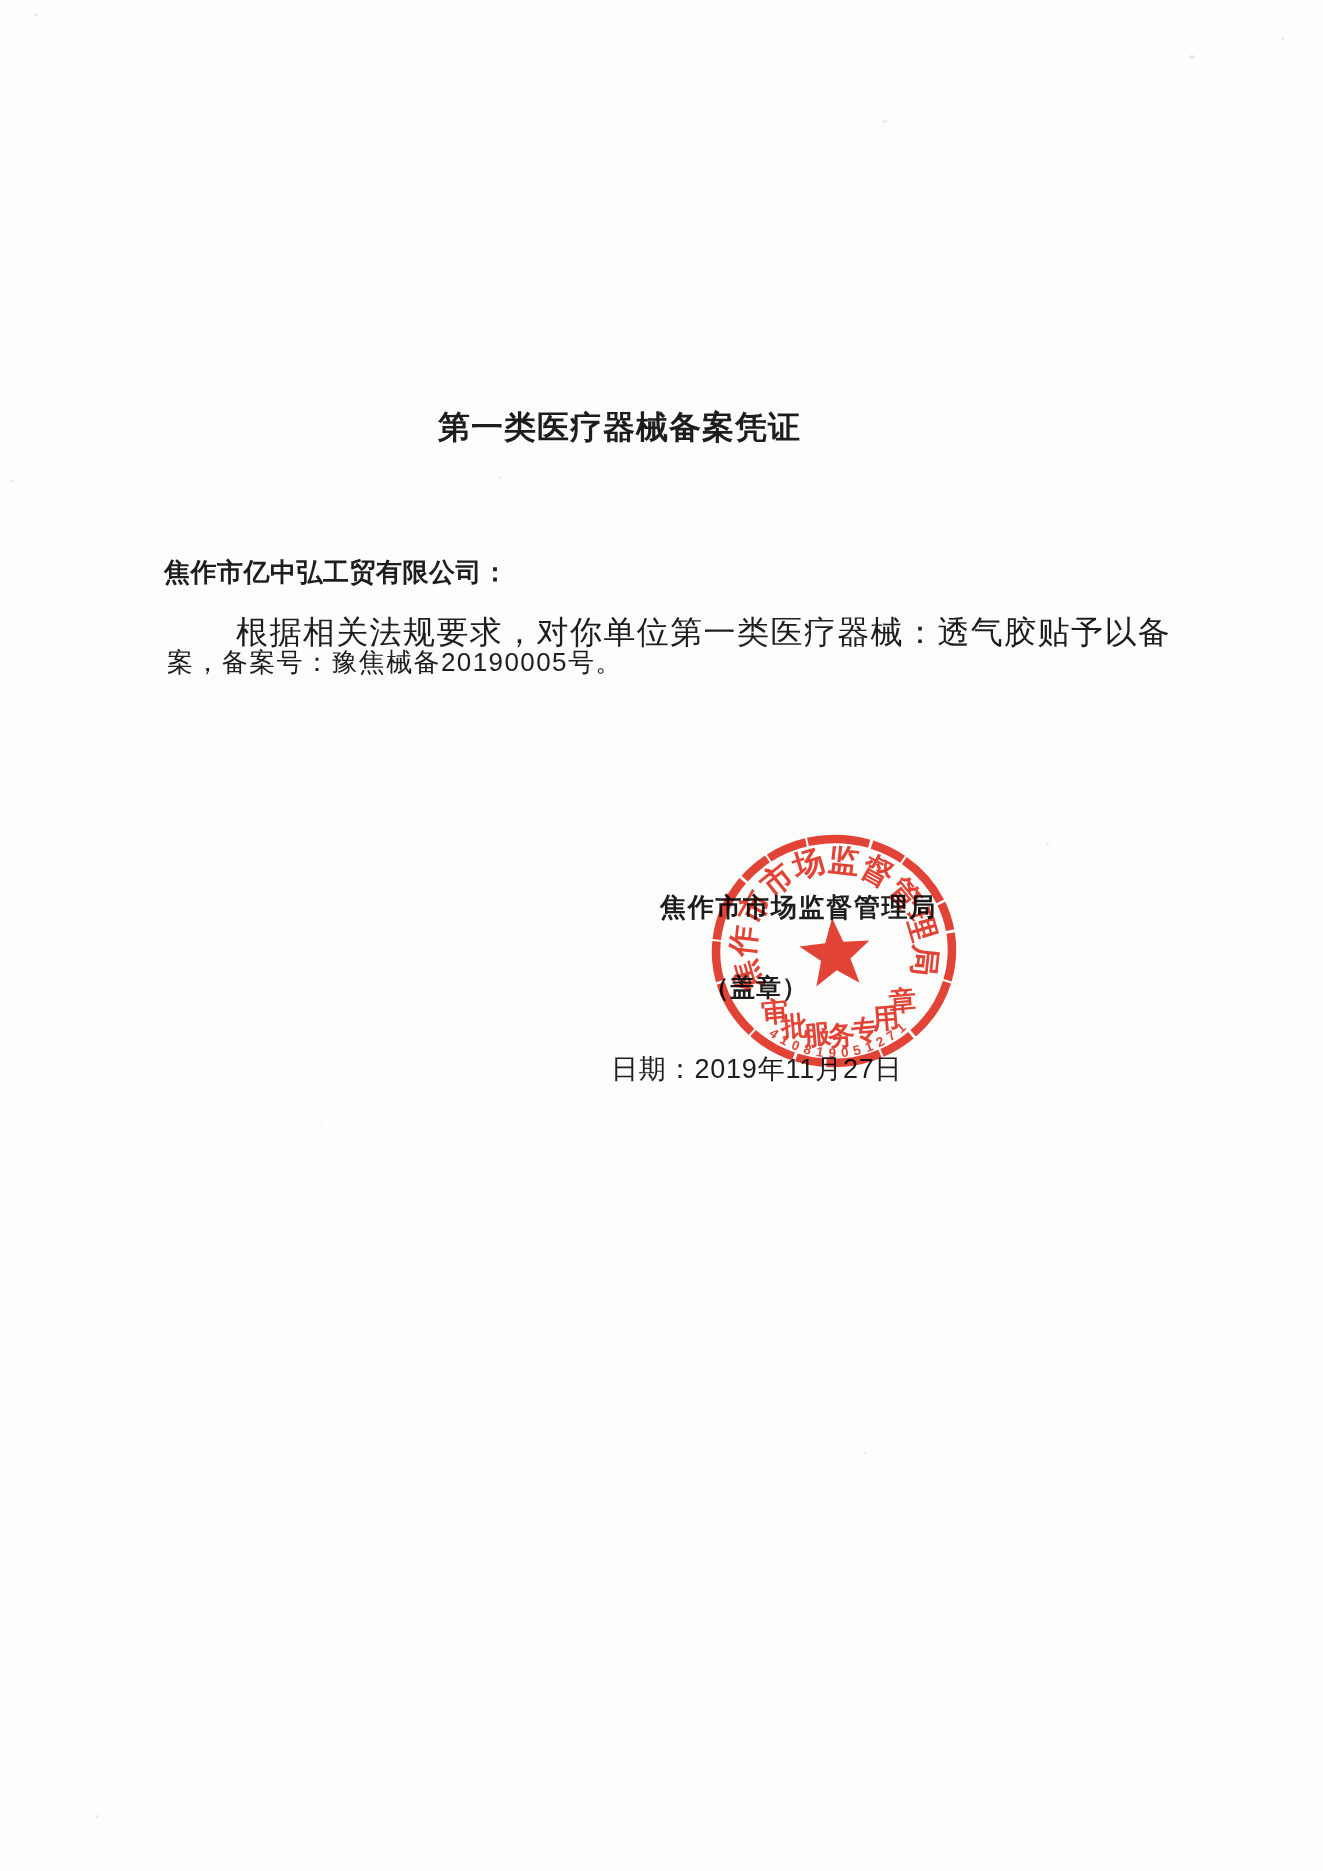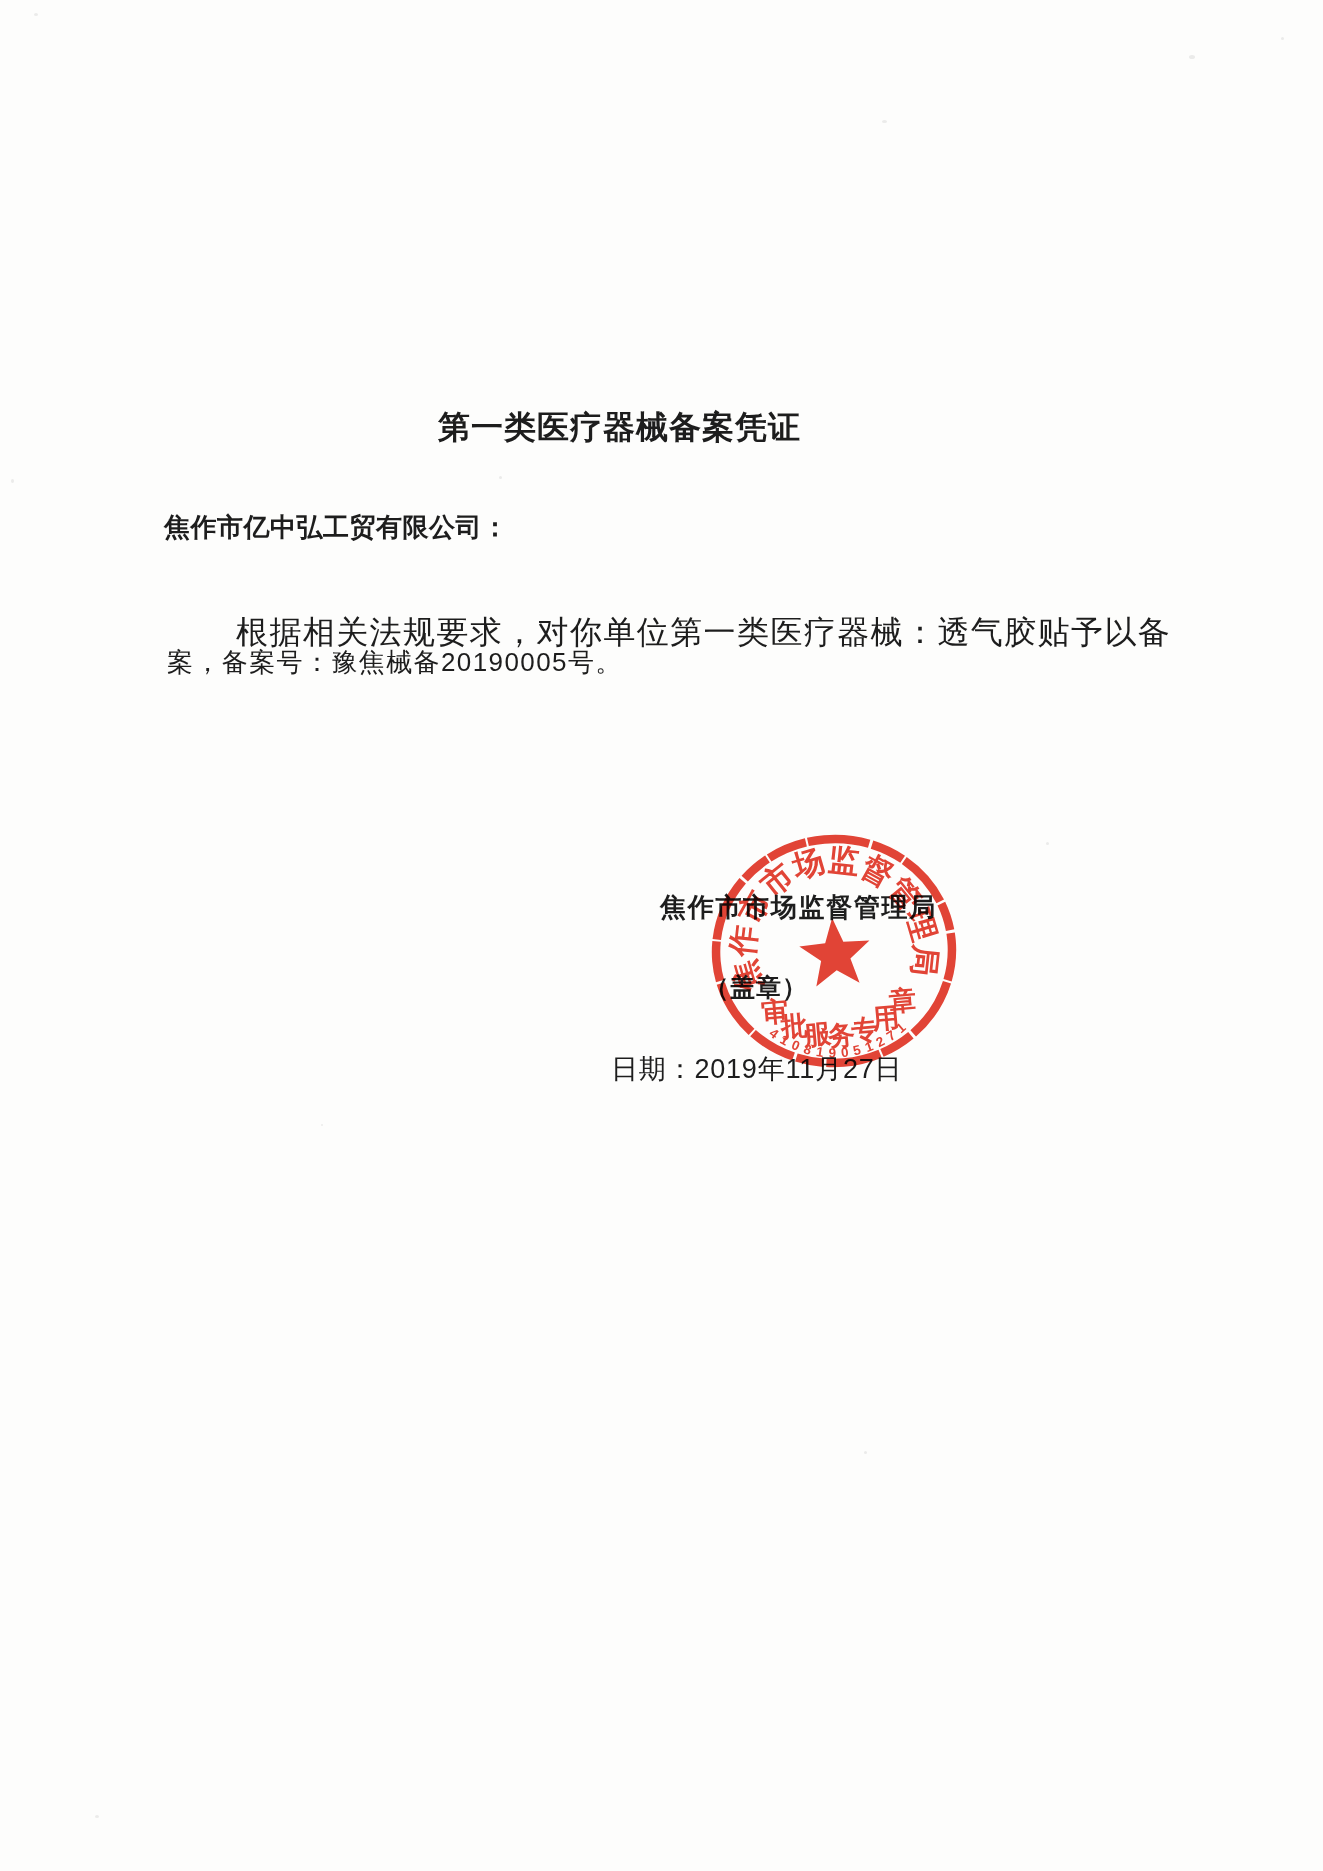--- a/index.html
+++ b/index.html
@@ -10,21 +10,21 @@
     font-family:"Liberation Sans","DejaVu Sans",sans-serif;
     color:#1d1d1d;
     overflow:hidden;
   }
   .abs{position:absolute;white-space:nowrap;}
   .doc-title{
     left:438px;top:390px;
     font-size:32px;font-weight:bold;letter-spacing:1px;margin-top:16px;
   }
   .addressee{
-    left:164px;top:510px;
+    left:164px;top:555px;
     font-size:26px;font-weight:600;letter-spacing:0.5px;
   }
   .body-line1{
     left:236px;top:611px;
     font-size:32px;font-weight:400;letter-spacing:1.4px;
   }
   .body-line2{
     left:167px;top:645px;
     font-size:26px;font-weight:500;letter-spacing:1.4px;
   }

